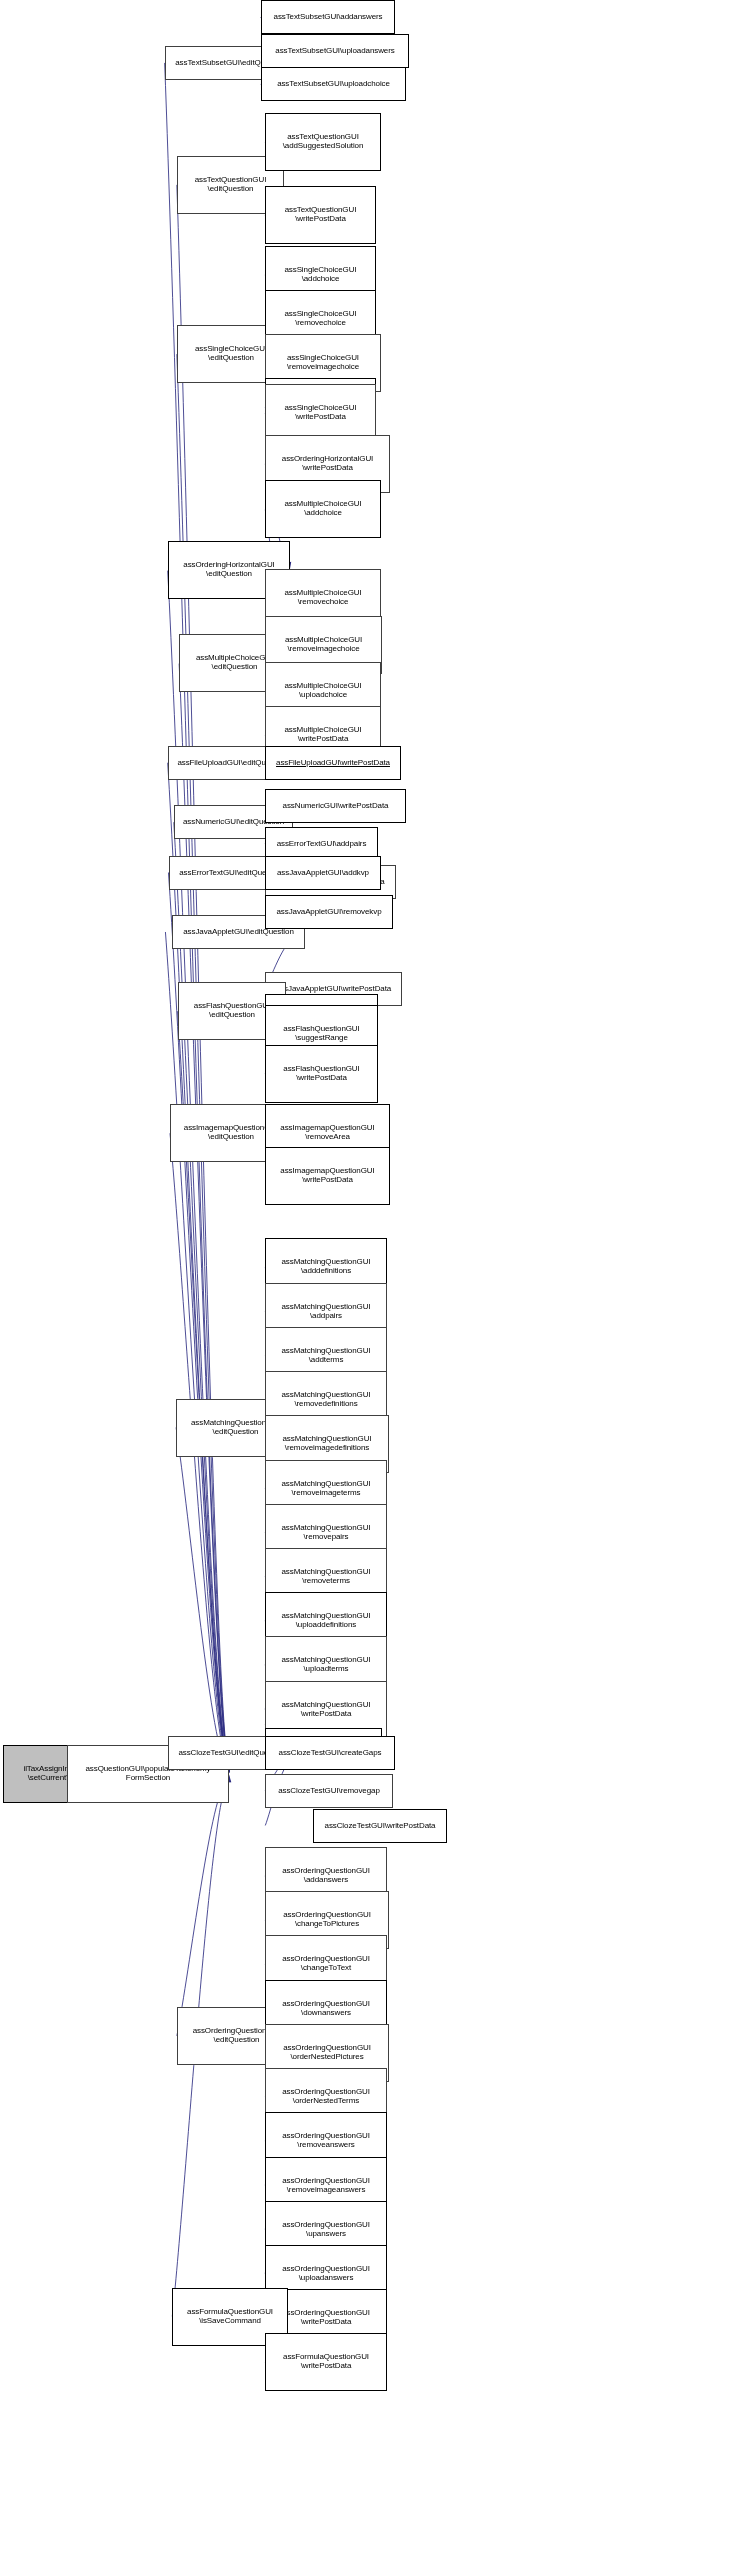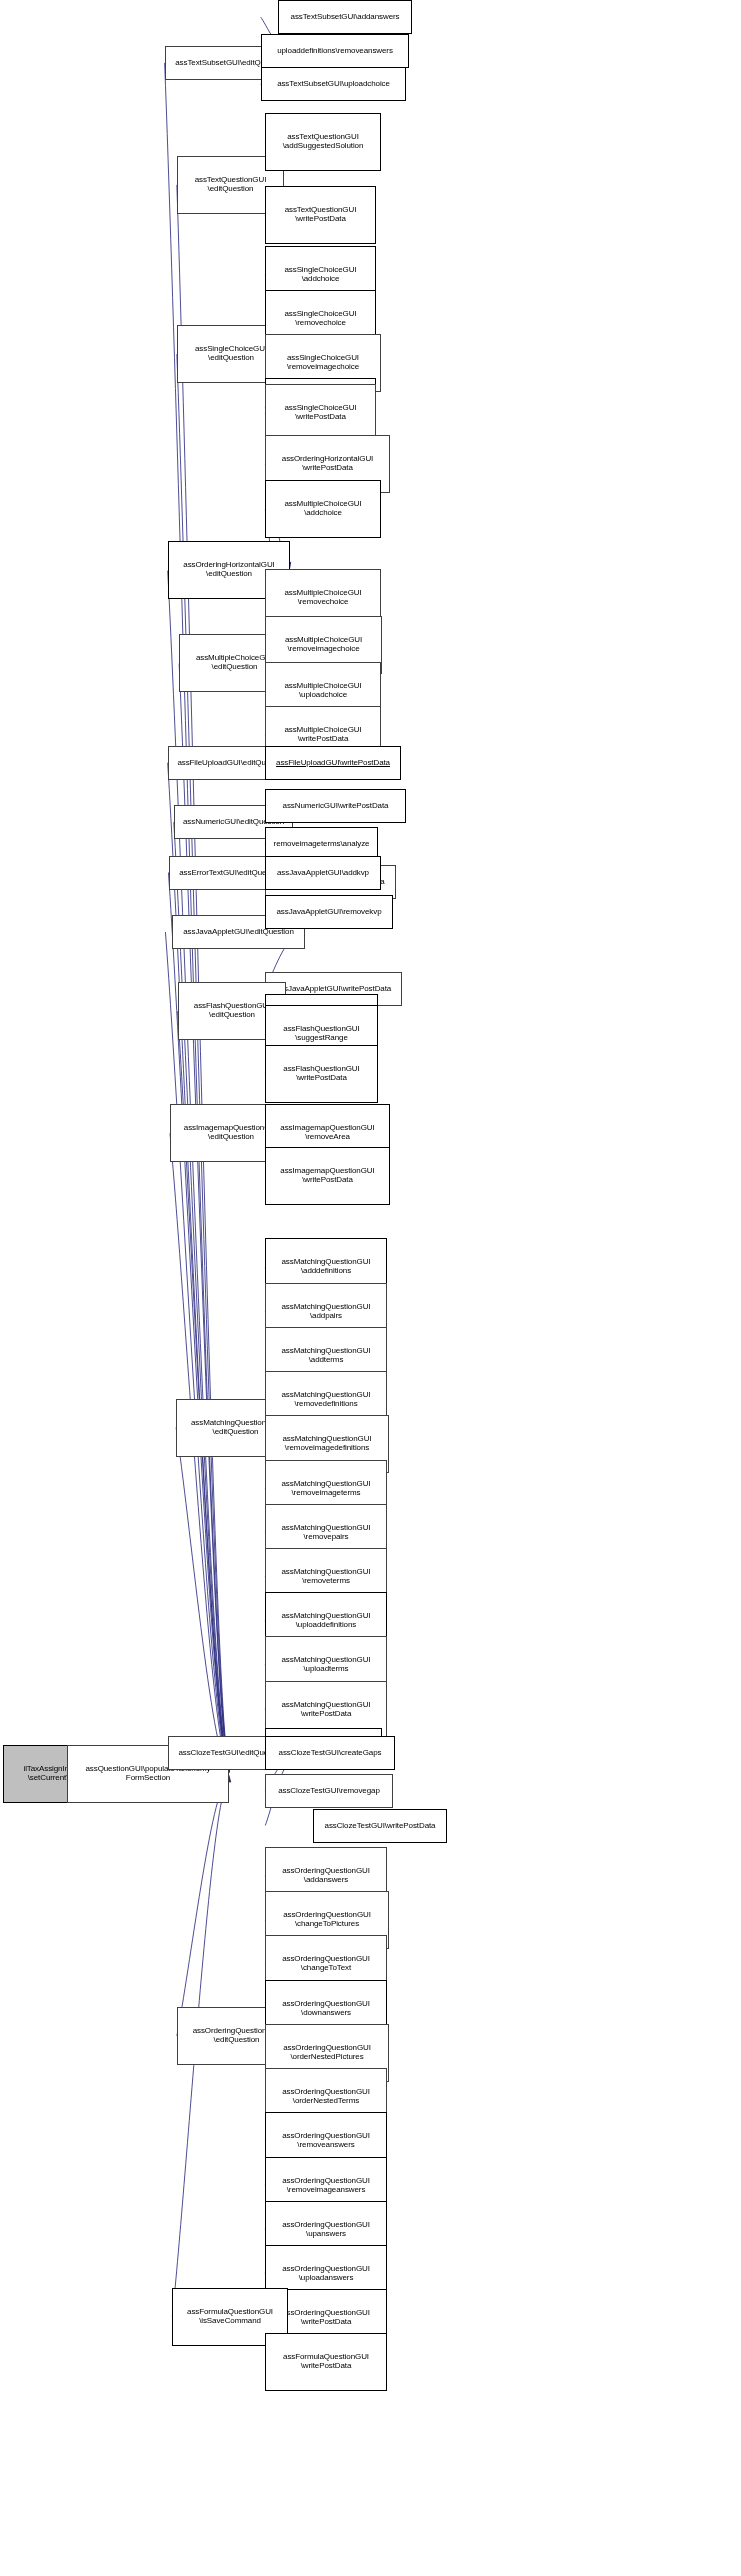--- a/index.html
+++ b/index.html
@@ -192,22 +192,22 @@
       <polygon points="300,2326 294.28751179894,2336.4655376619053 303.43822164737577,2337.4165945843547" fill="#2a2a80"></polygon>
       <path d="M373.08065044950047,3047.8386991009993 C364.08065044950047,3048.8586991009993 351.48065044950044,3091.038699100999 348,3098" stroke="#2a2a80" stroke-width="1.1" fill="none"></path>
       <polygon points="378,3038 368.96628537090083,3045.7815165616994 377.1950155281001,3049.895881640299" fill="#2a2a80"></polygon>
     </svg>
   <div id="node-layer">
       <div class="node root" style="left: 3.1px; top: 1745px; width: 111px; height: 58px;">ilTaxAssignInputGUI
 \setCurrentValues</div>
       <div class="node thick" style="left: 67px; top: 1745px; width: 162px; height: 58px;">assQuestionGUI\populateTaxonomy
 FormSection</div>
       <div class="node thick" style="left: 165px; top: 46px; width: 131px; height: 34px;">assTextSubsetGUI\editQuestion</div>
-      <div class="node" style="left: 261px; top: 0px; width: 134px; height: 34px; margin-left: 17px;">assTextSubsetGUI\addanswers</div>
-      <div class="node" style="left: 261px; top: 34px; width: 148px; height: 34px;">uploaddefinitions\removeanswers</div>
+      <div class="node" style="left: 261px; top: 0px; width: 134px; height: 34px;">assTextSubsetGUI\addanswers</div>
+      <div class="node" style="left: 261px; top: 34px; width: 148px; height: 34px;">assTextSubsetGUI\uploadanswers</div>
       <div class="node" style="left: 261px; top: 67px; width: 145px; height: 34px;">assTextSubsetGUI\uploadchoice</div>
       <div class="node thick" style="left: 177px; top: 156px; width: 107px; height: 58px;">assTextQuestionGUI
 \editQuestion</div>
       <div class="node" style="left: 265px; top: 113px; width: 116px; height: 58px;">assTextQuestionGUI
 \addSuggestedSolution</div>
       <div class="node" style="left: 265px; top: 186px; width: 111px; height: 58px;">assTextQuestionGUI
 \writePostData</div>
       <div class="node thick" style="left: 177px; top: 325px; width: 108px; height: 58px;">assSingleChoiceGUI
 \editQuestion</div>
       <div class="node" style="left: 265px; top: 246px; width: 111px; height: 58px;">assSingleChoiceGUI
@@ -234,21 +234,21 @@
 \removeimagechoice</div>
       <div class="node thick" style="left: 265px; top: 662px; width: 116px; height: 58px;">assMultipleChoiceGUI
 \uploadchoice</div>
       <div class="node thick" style="left: 265px; top: 706px; width: 116px; height: 58px;">assMultipleChoiceGUI
 \writePostData</div>
       <div class="node thick" style="left: 168px; top: 746px; width: 128px; height: 34px;">assFileUploadGUI\editQuestion</div>
       <div class="node" style="left: 265px; top: 746px; width: 136px; height: 34px; text-decoration: underline;">assFileUploadGUI\writePostData</div>
       <div class="node thick" style="left: 174px; top: 805px; width: 119px; height: 34px;">assNumericGUI\editQuestion</div>
       <div class="node" style="left: 265px; top: 789px; width: 141px; height: 34px;">assNumericGUI\writePostData</div>
       <div class="node thick" style="left: 169px; top: 856px; width: 124px; height: 34px;">assErrorTextGUI\editQuestion</div>
-      <div class="node" style="left: 265px; top: 827px; width: 113px; height: 34px;">removeimageterms\analyze</div>
+      <div class="node" style="left: 265px; top: 827px; width: 113px; height: 34px;">assErrorTextGUI\addpairs</div>
       <div class="node thick" style="left: 265px; top: 865px; width: 131px; height: 34px;">assErrorTextGUI\writePostData</div>
       <div class="node thick" style="left: 165px; top: 915px; width: 133px; height: 34px; margin-left: 7px;">assJavaAppletGUI\editQuestion</div>
       <div class="node" style="left: 265px; top: 856px; width: 116px; height: 34px;">assJavaAppletGUI\addkvp</div>
       <div class="node" style="left: 265px; top: 895px; width: 128px; height: 34px;">assJavaAppletGUI\removekvp</div>
       <div class="node thick" style="left: 265px; top: 972px; width: 137px; height: 34px;">assJavaAppletGUI\writePostData</div>
       <div class="node thick" style="left: 178px; top: 982px; width: 108px; height: 58px;">assFlashQuestionGUI
 \editQuestion</div>
       <div class="node" style="left: 265px; top: 994px; width: 113px; height: 58px;">assFlashQuestionGUI
 \flashAddParam</div>
       <div class="node" style="left: 265px; top: 1005px; width: 113px; height: 58px;">assFlashQuestionGUI

